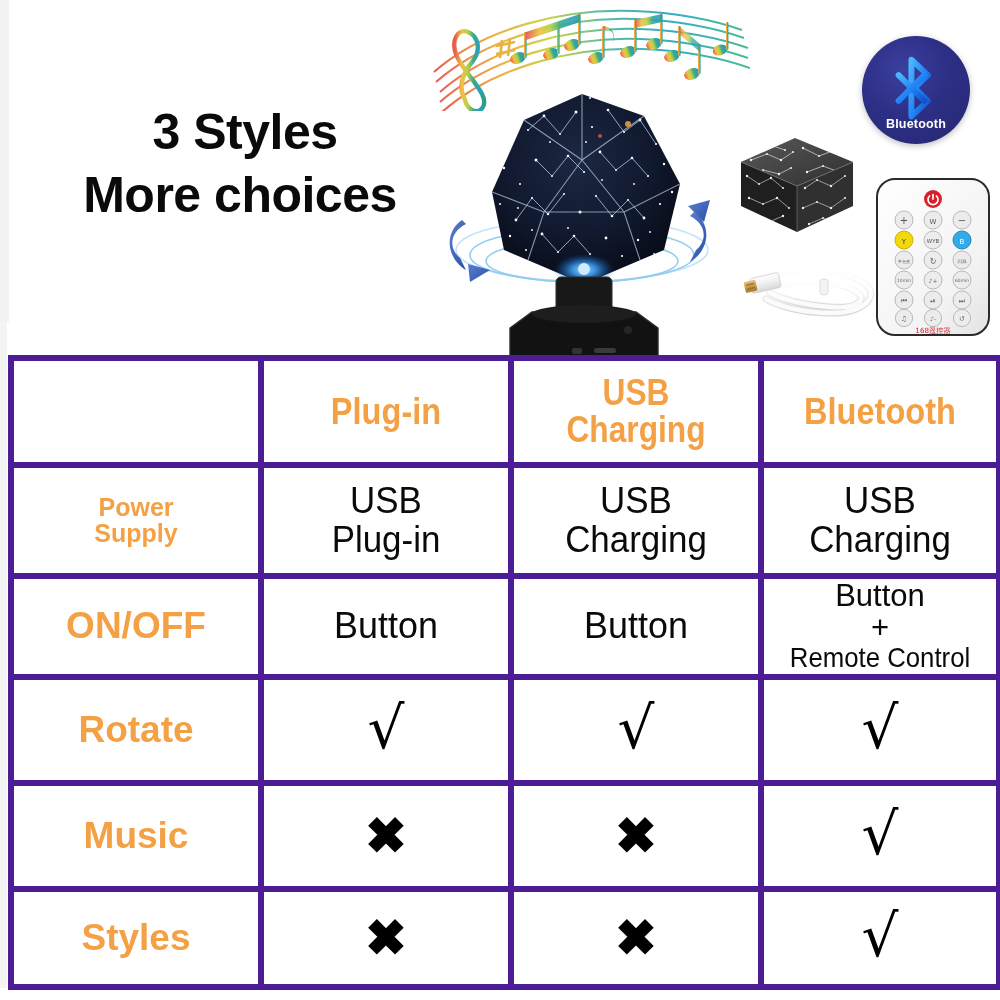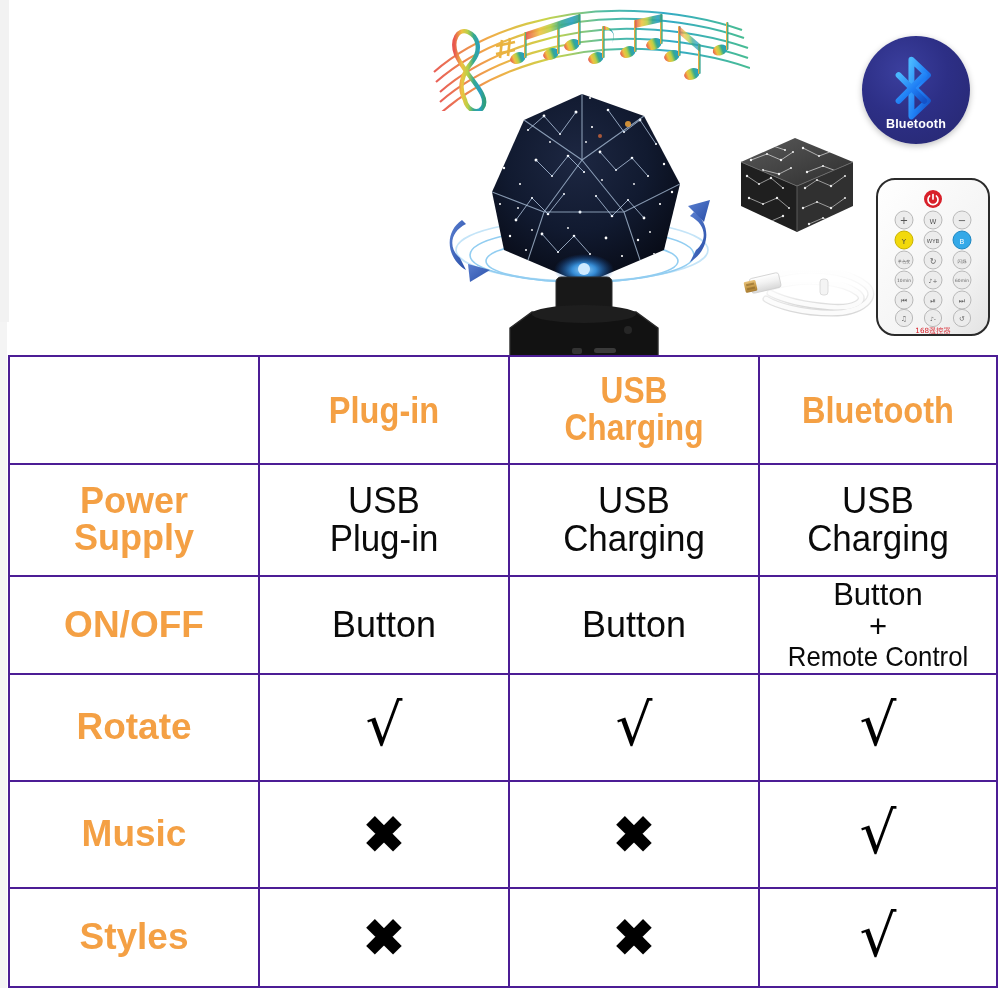--- a/index.html
+++ b/index.html
@@ -61,21 +61,21 @@
 
   
   .cmp-table{
     position:absolute;left:8px;top:355px;
     width:988px;height:633px;
     border-collapse:collapse;
     table-layout:fixed;
     background:#fff;
   }
   .cmp-table td{
-    border:2px solid #4c1d95;
+    border:6px solid #4c1d95;
     text-align:center;
     vertical-align:middle;
     padding:0 2px;
   }
   .col-label{width:250px;}
   .col-a{width:250px;}
   .col-b{width:250px;}
   .col-c{width:238px;}
 
   .r-head{height:107px;}
@@ -93,21 +93,21 @@
     white-space:pre-line;
   }
   .hcell.two{font-size:36px;line-height:1.02;}
 
   
   .rlabel{
     color:#f4a044;font-weight:bold;
     font-size:37px;line-height:1.04;
     white-space:pre-line;
   }
-  .rlabel.two{font-size:36px;line-height:1.02;}
+  .rlabel.two{font-size:25px;line-height:1.02;}
 
   
   .val{
     color:#0a0a0a;font-size:37px;line-height:1.05;
     white-space:pre-line;font-weight:400;
     transform:scaleX(.97);
   }
   .val.two{font-size:36px;line-height:1.06;}
   .val-stack{color:#0a0a0a;line-height:1.1;}
   .val-stack .ln1{font-size:31px;display:block;}
@@ -647,14 +647,18 @@
         <td>
           <span class="mark-cross">✖</span>
         </td>
         <td>
           <span class="mark-check">√</span>
         </td>
       </tr>
     </tbody>
   </table>
 
+  <div class="headline">
+    <span class="l1">3 Styles</span>
+    <span class="l2">More choices</span>
+  </div>
 
 </div>
 
 </body></html>

